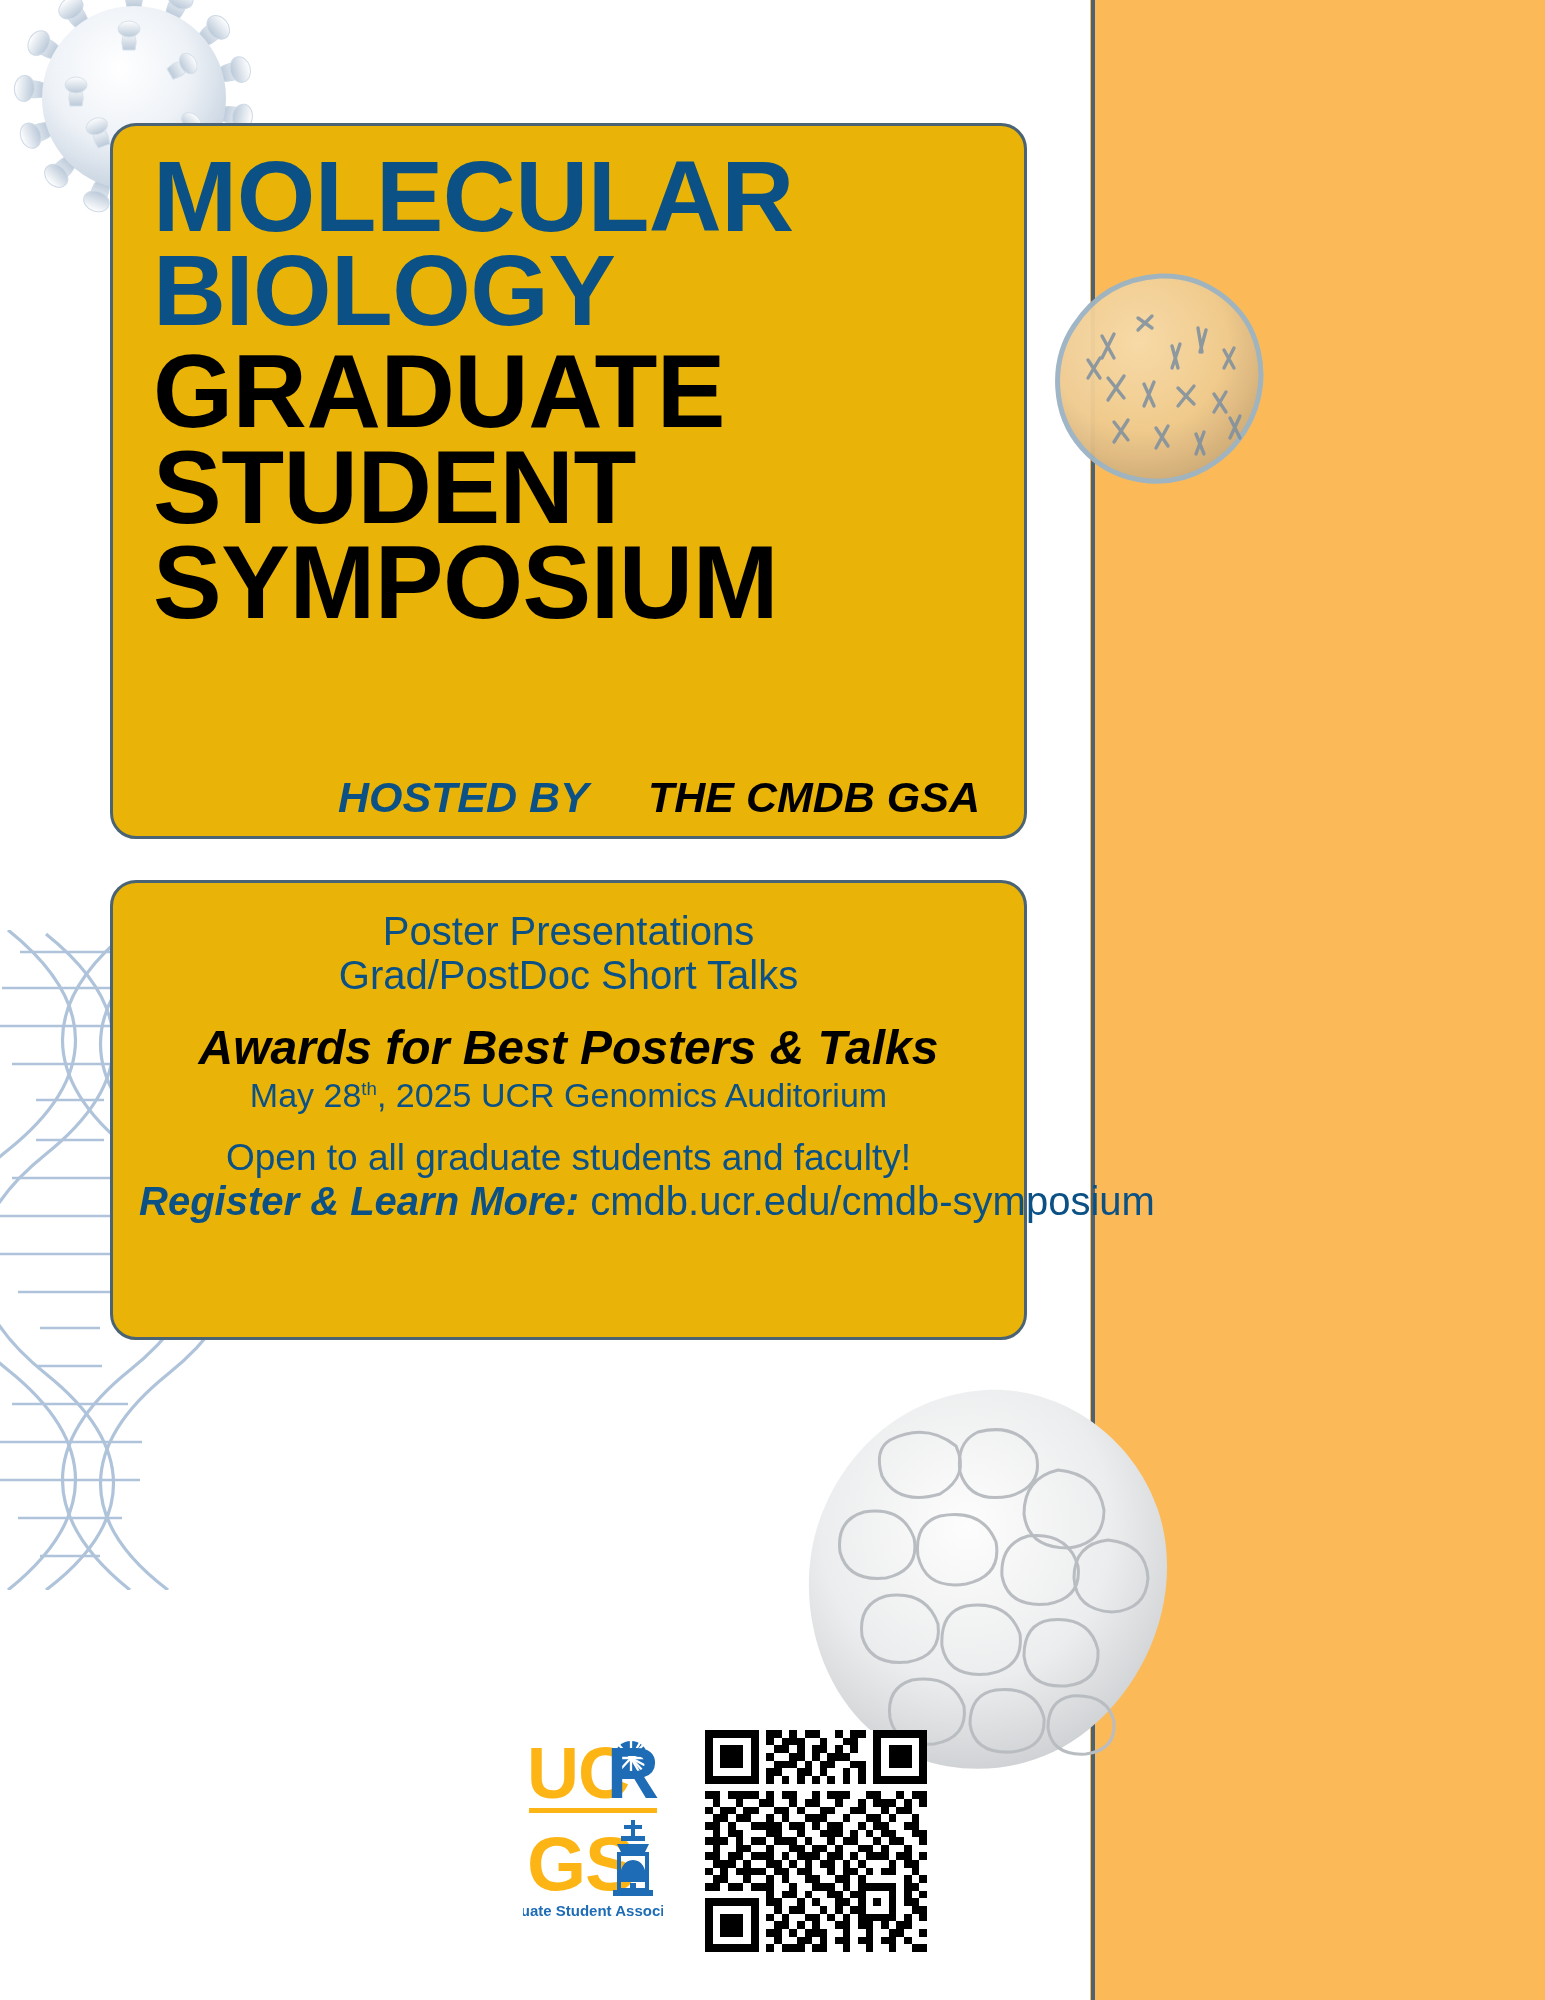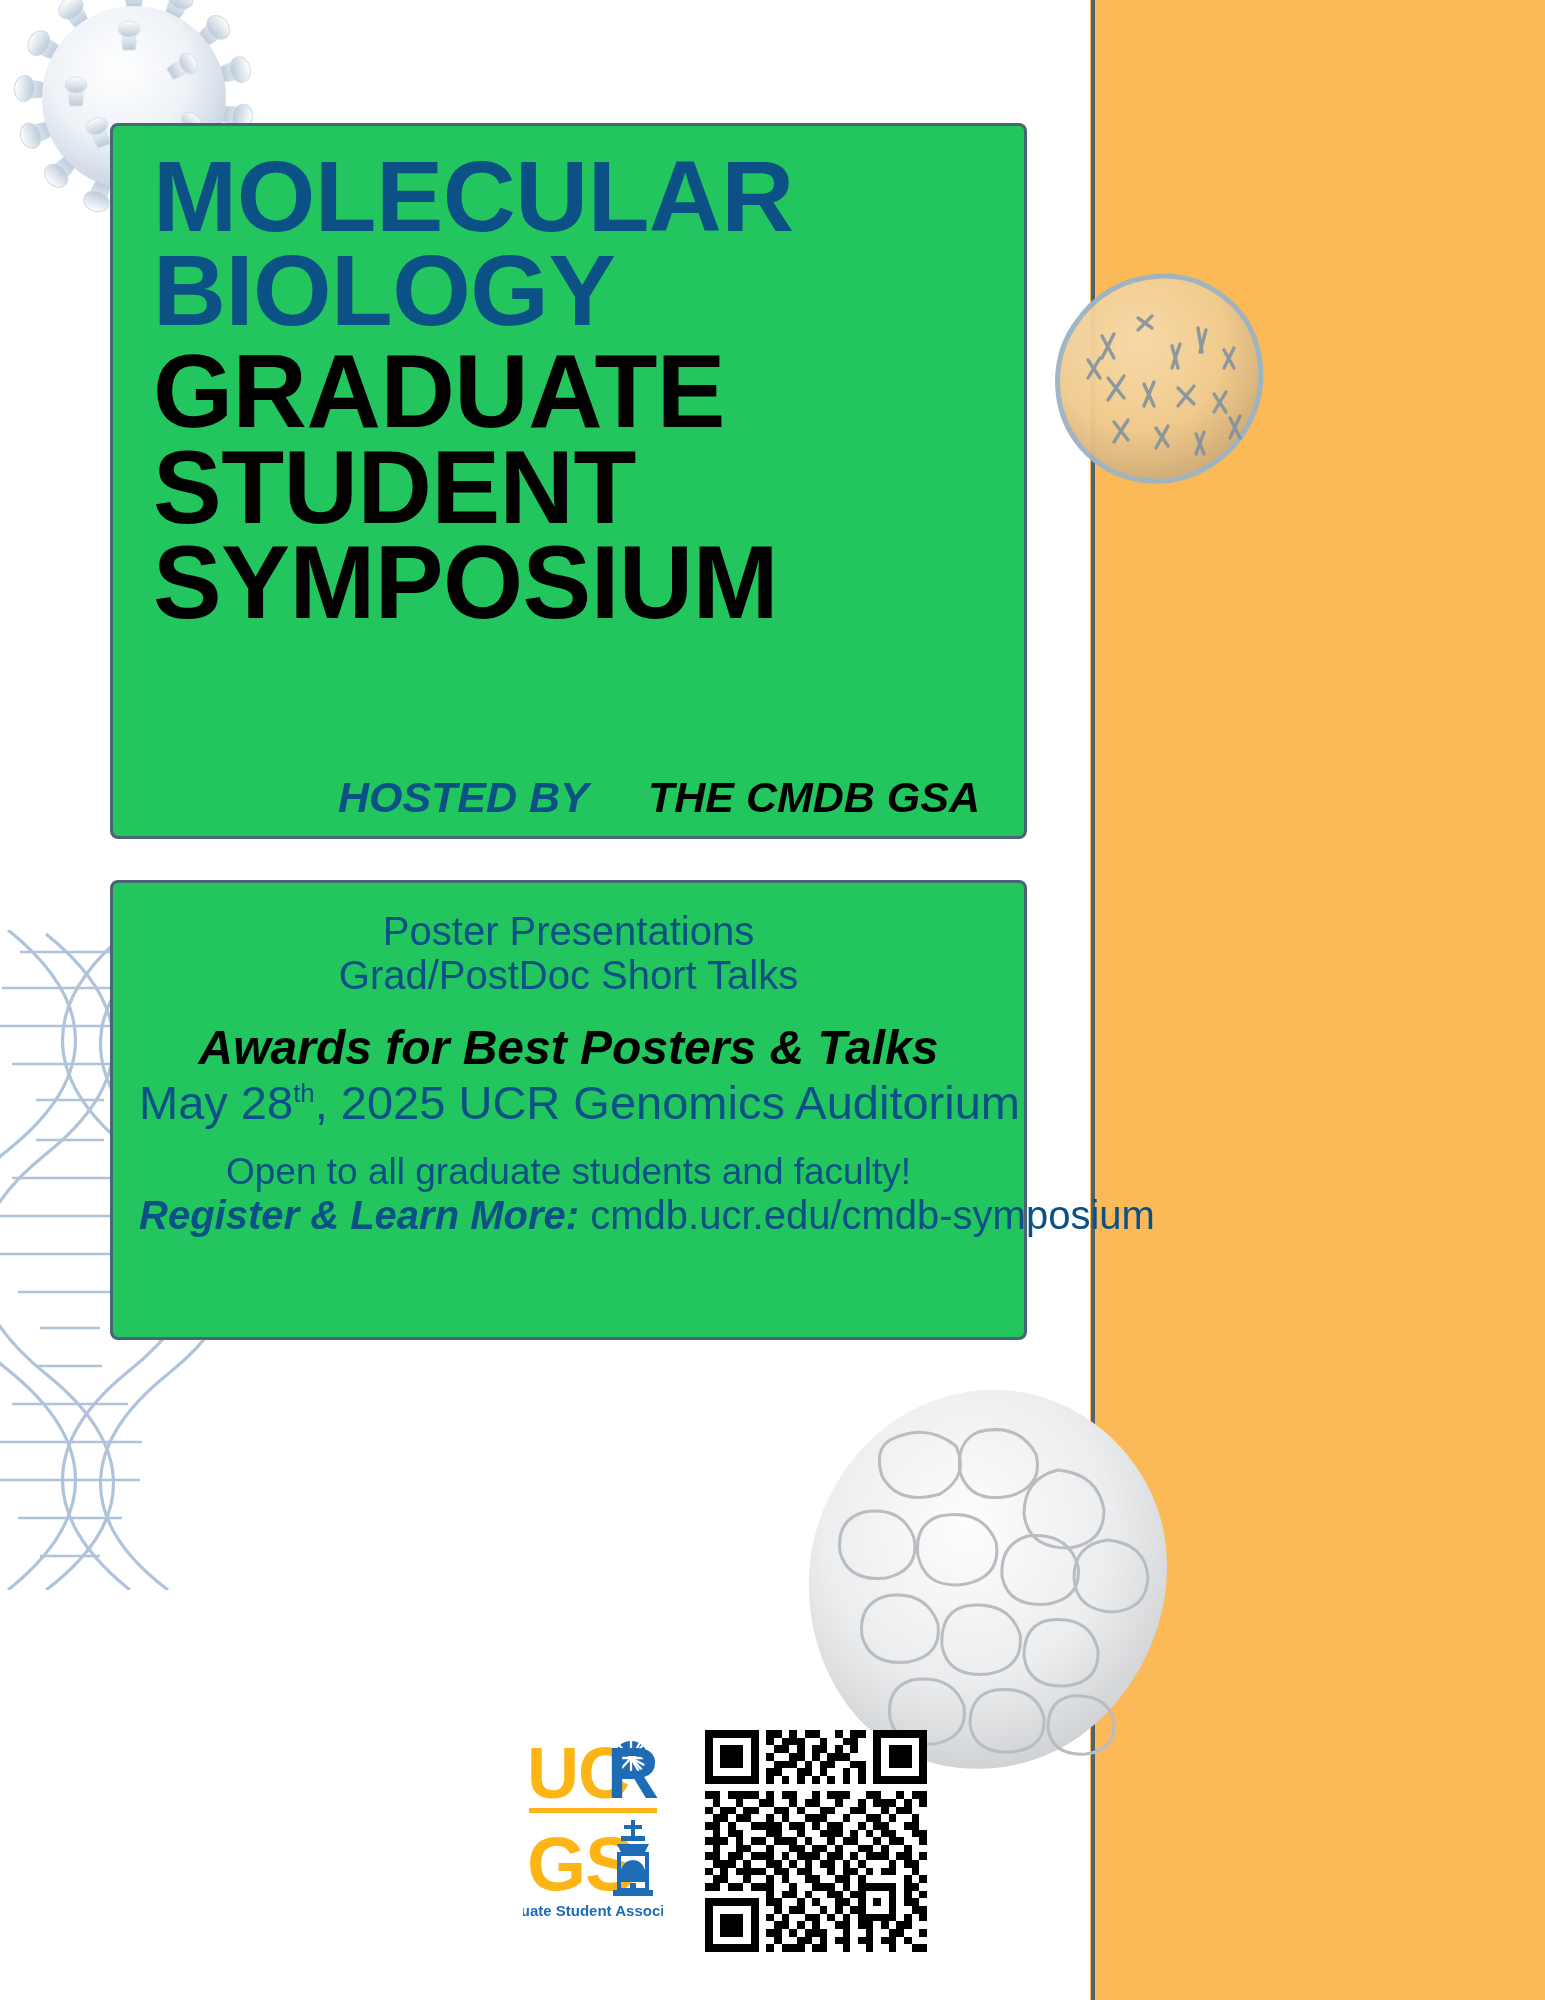--- a/index.html
+++ b/index.html
@@ -24,23 +24,23 @@
   
   .deco{position:absolute;pointer-events:none;}
   #virus-deco{left:-16px;top:-12px;width:300px;height:290px;}
   #dna-deco{left:-40px;top:930px;width:330px;height:660px;}
   #cell-deco{left:1048px;top:268px;width:225px;height:220px;}
   #tissue-deco{left:790px;top:1380px;width:400px;height:410px;}
 
   
   .card{
     position:absolute;
-    background:#22c55e;
+    background:#eab308;
     border:3px solid #4A6375;
-    border-radius:8px;
+    border-radius:26px;
     box-sizing:border-box;
     padding-left:38px;
   }
   #title-card{left:110px;top:123px;width:917px;height:716px;}
   #details-card{left:110px;top:880px;width:917px;height:460px;}
 
   
   .title-block{
     position:absolute;left:40px;top:24px;right:26px;
     text-align:left;
@@ -82,21 +82,21 @@
     margin:0;
     line-height:1.10;
     white-space:nowrap;
   }
   .d-prog{font-size:40px;}
   .d-awards{
     font-family:"Liberation Sans Narrow","Liberation Sans",sans-serif;
     color:#000000;font-weight:bold;font-style:italic;
     font-size:48px;margin:0;line-height:1.2;white-space:nowrap;
   }
-  .d-date{font-size:47px;}
+  .d-date{font-size:34px;}
   .d-date sup{font-size:0.55em;vertical-align:super;}
   .d-open{font-size:37px;}
   .d-reg{font-size:40px;}
   .d-reg .lbl{font-weight:bold;font-style:italic;}
   .sp-1{height:22px;}
   .sp-2{height:24px;}
 
   
   #logo-row{
     position:absolute;left:0;top:1718px;width:1055px;height:240px;

